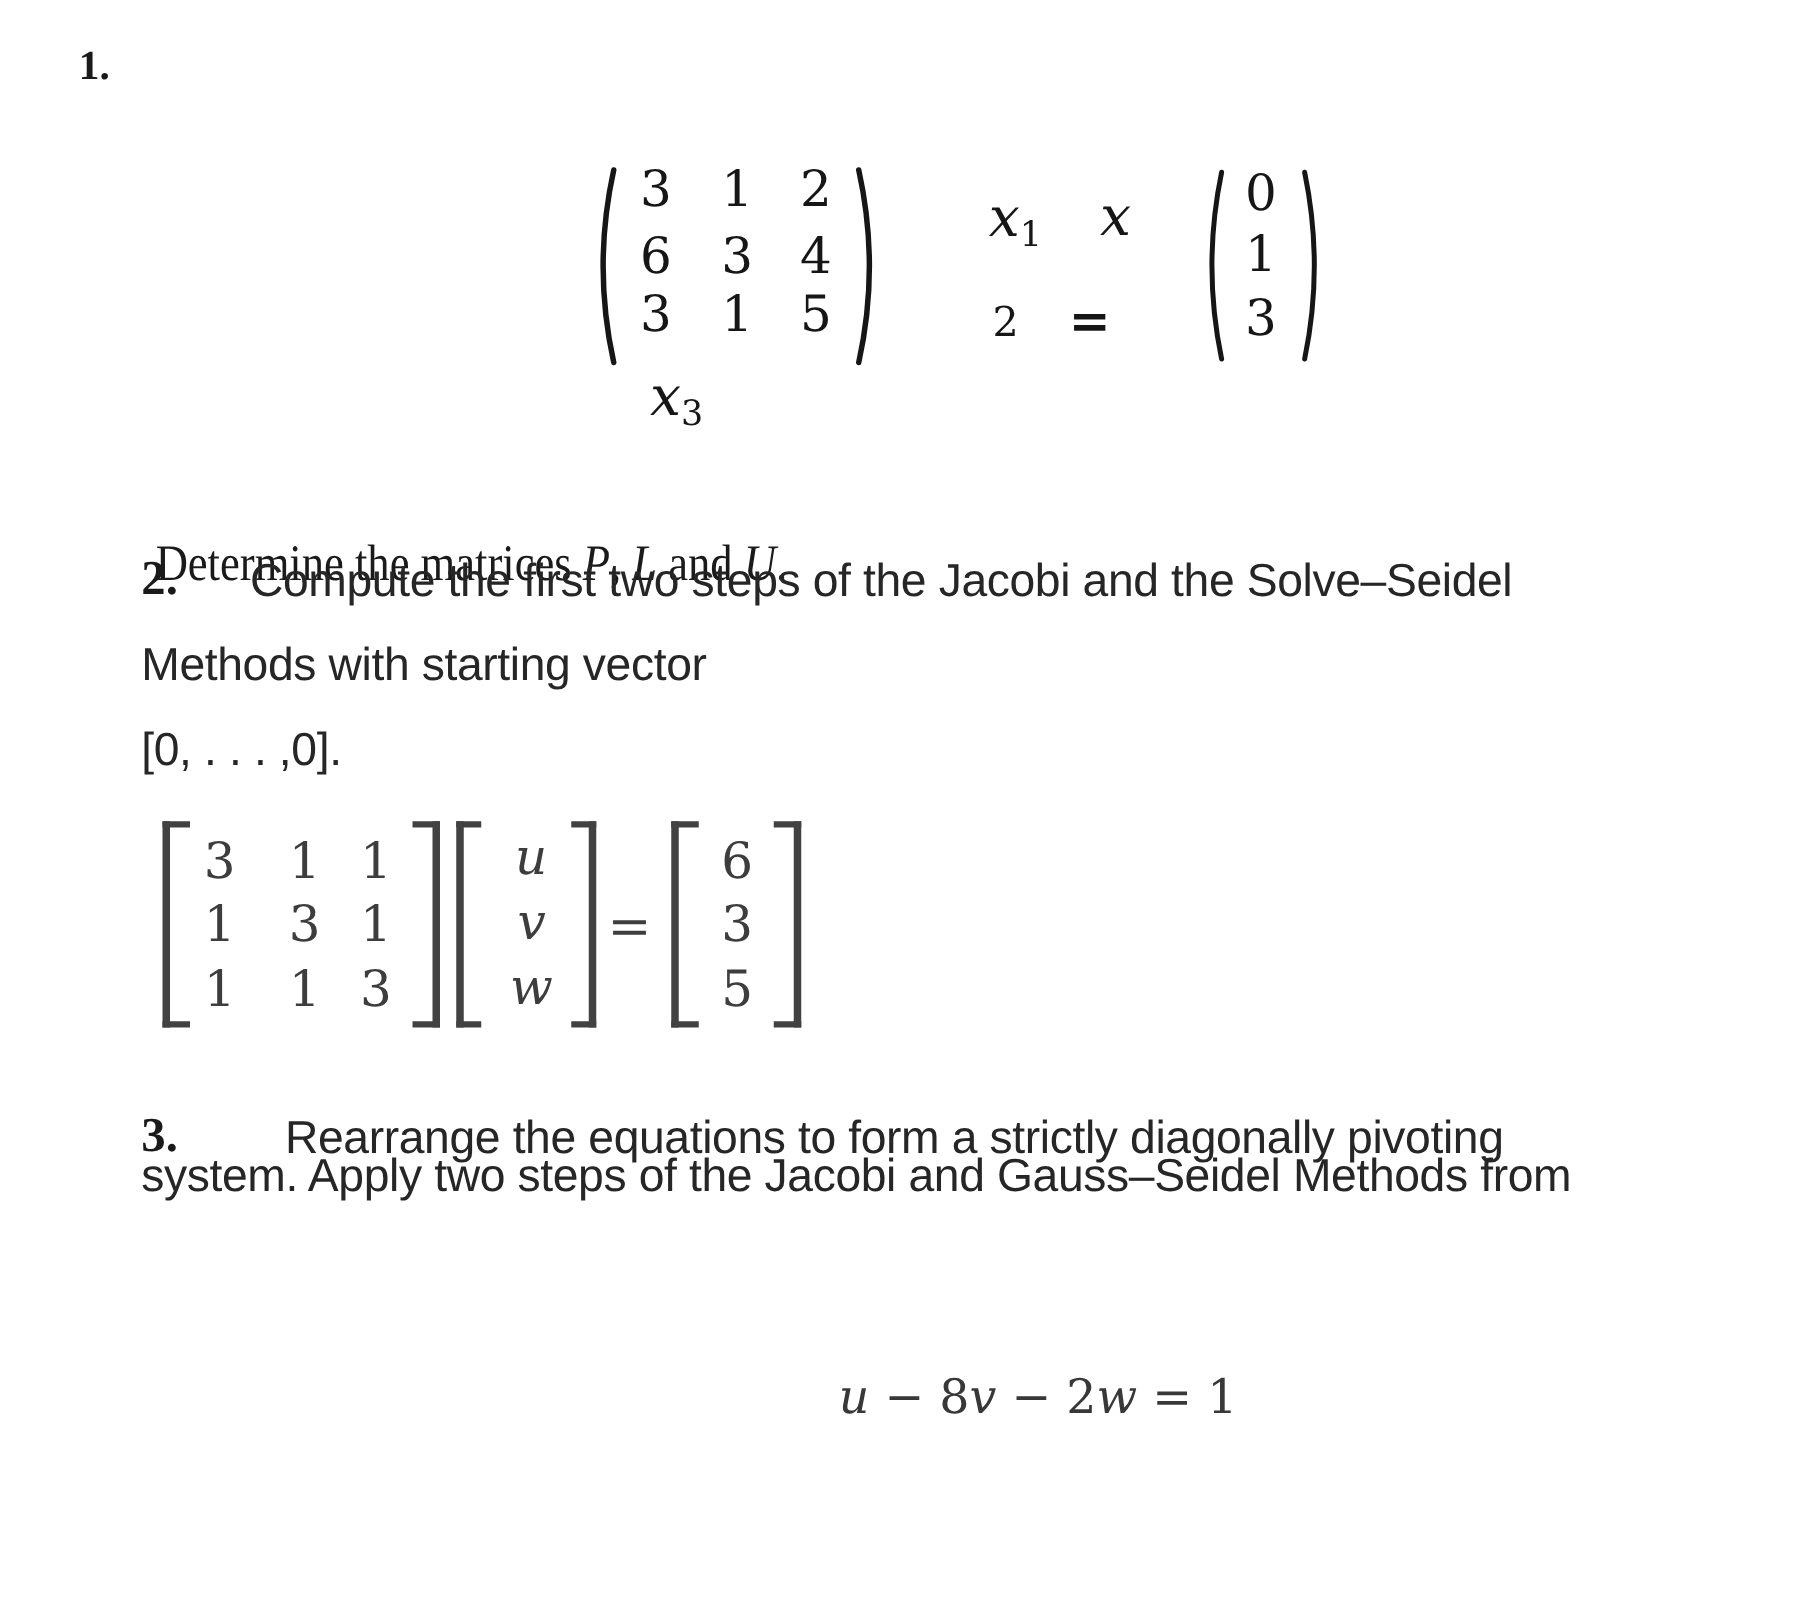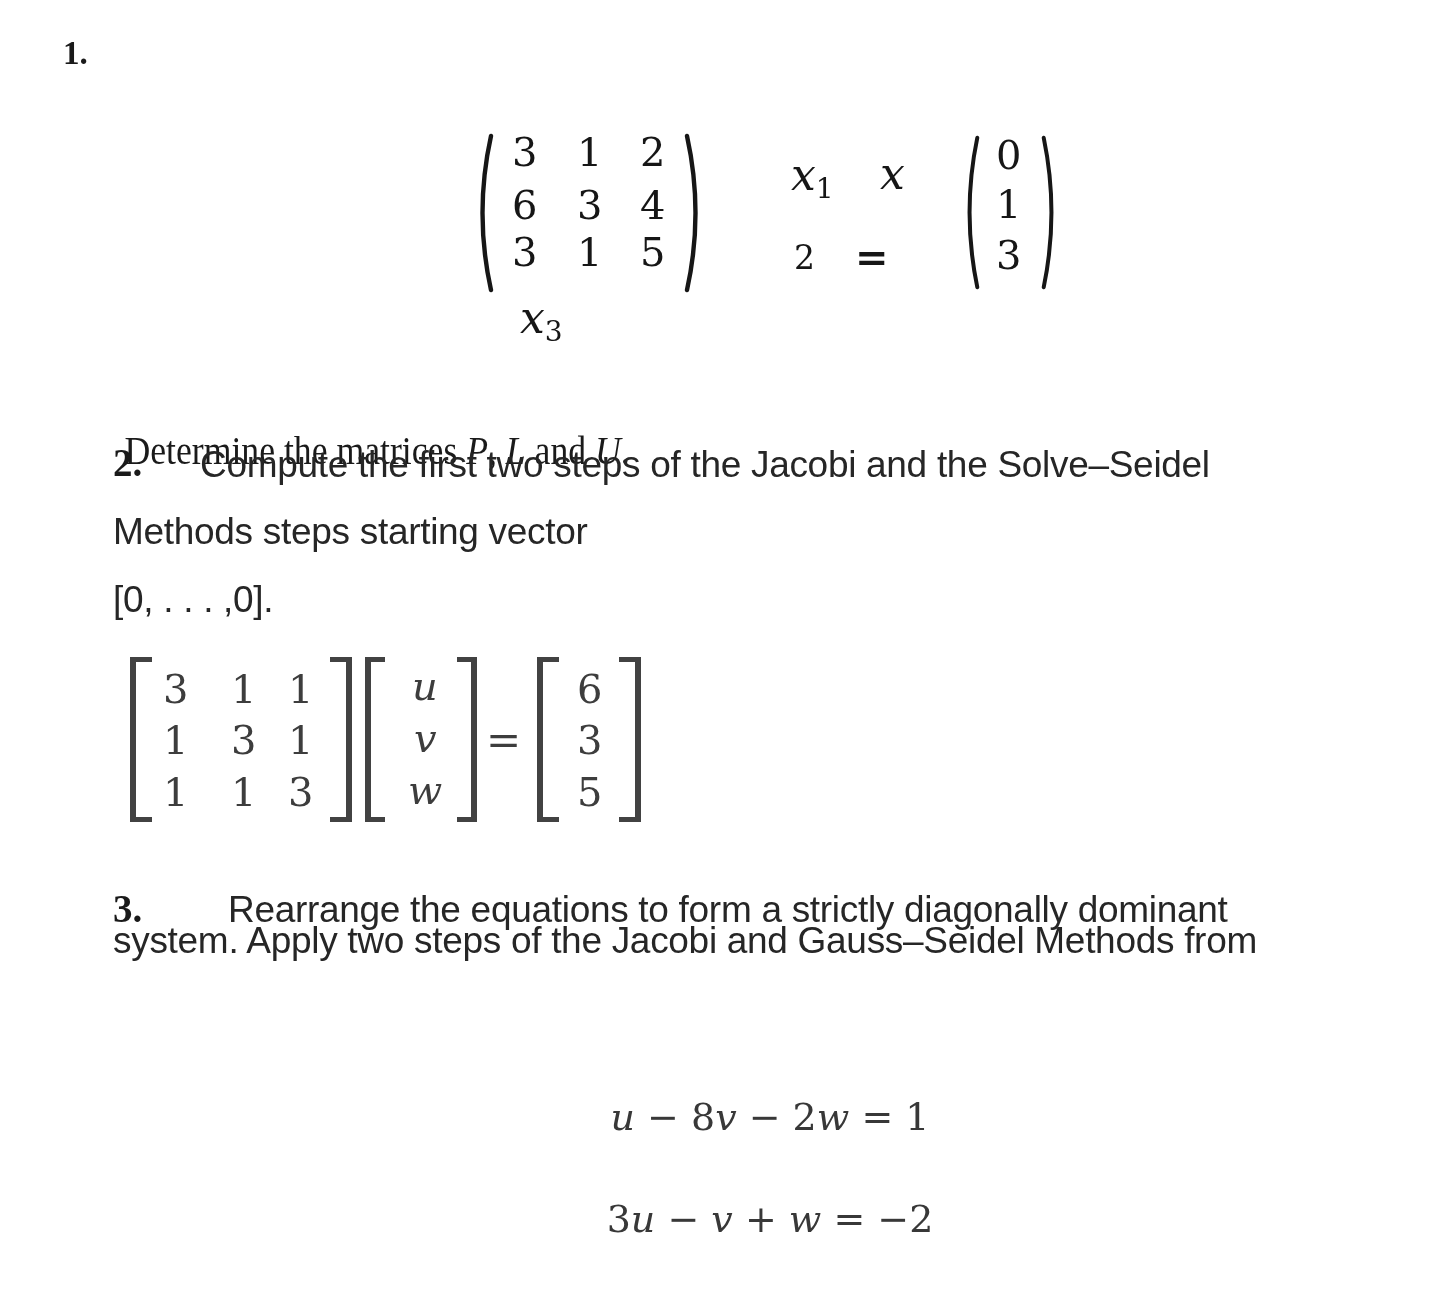--- a/index.html
+++ b/index.html
@@ -17,21 +17,21 @@
     font-family:"Liberation Serif",serif;
     transform:scaleX(0.87); transform-origin:0 0;
   }
   .num  { font-family:"Liberation Serif",serif; font-weight:700; }
   .m1   { color:#161616; }
   .m2   { color:#3d3d3d; }
   .sub1 { font-size:28px; vertical-align:-8px; }
   .bkt  { position:absolute; border:0 solid #424242; }
   .bkt.l { border-left-width:6px;  border-top-width:5px; border-bottom-width:5px; }
   .bkt.r { border-right-width:6px; border-top-width:5px; border-bottom-width:5px; }
-  .eqline { text-align:center; width:440px; font-size:38px; color:#383838; }
+  .eqline { text-align:right; width:440px; font-size:38px; color:#383838; }
 </style>
 </head>
 <body>
 
 <div class="page">
 
   <div class="abs num" style="left:63px;top:37px;font-size:33px">1.</div>
 
   <svg class="abs" style="left:472px;top:133px" width="22" height="160" viewBox="0 0 22 160" preserveAspectRatio="none">
     <path d="M19 3 Q2 80 19 157" fill="none" stroke="#161616" stroke-width="4.4" stroke-linecap="round"></path>
@@ -68,21 +68,21 @@
   <div class="abs ser m1" style="left:520px;top:296px;font-size:44px"><span class="it">x</span><span class="sub1">3</span></div>
 
   <div class="abs" style="left:55px;top:373px">
     <span class="cond" style="font-size:41px">
       <span>Determine the matrices </span><span class="it">P</span><span>, </span><span class="it">L</span><span> and </span><span class="it">U</span><span>.</span>
     </span>
   </div>
 
   <div class="abs num" style="left:113px;top:443px;font-size:39px">2.</div>
   <div class="abs sans" style="left:200px;top:446px;font-size:37px">Compute the first two steps of the Jacobi and the Solve–Seidel</div>
-  <div class="abs sans" style="left:113px;top:513px;font-size:37px">Methods steps starting vector</div>
+  <div class="abs sans" style="left:113px;top:513px;font-size:37px">Methods with starting vector</div>
   <div class="abs sans" style="left:113px;top:581px;font-size:37px">[0, . . . ,0].</div>
 
   <div class="bkt l" style="left:130px;top:657px;width:16px;height:155px"></div>
   <div class="bkt r" style="left:330px;top:657px;width:16px;height:155px"></div>
 
   <span class="abs ser m2" style="left:163px;top:669px;font-size:40px">3</span>
   <span class="abs ser m2" style="left:231px;top:669px;font-size:40px">1</span>
   <span class="abs ser m2" style="left:288px;top:669px;font-size:40px">1</span>
   <span class="abs ser m2" style="left:163px;top:720px;font-size:40px">1</span>
   <span class="abs ser m2" style="left:231px;top:720px;font-size:40px">3</span>
@@ -99,21 +99,20 @@
 
   <div class="abs ser m2" style="left:486px;top:720px;font-size:42px">=</div>
 
   <div class="bkt l" style="left:537px;top:657px;width:16px;height:155px"></div>
   <div class="bkt r" style="left:619px;top:657px;width:16px;height:155px"></div>
   <span class="abs ser m2" style="left:577px;top:669px;font-size:40px">6</span>
   <span class="abs ser m2" style="left:577px;top:720px;font-size:40px">3</span>
   <span class="abs ser m2" style="left:577px;top:772px;font-size:40px">5</span>
 
   <div class="abs num" style="left:113px;top:889px;font-size:39px">3.</div>
-  <div class="abs sans" style="left:228px;top:891px;font-size:37px">Rearrange the equations to form a strictly diagonally dominant</div>
+  <div class="abs sans" style="left:228px;top:891px;font-size:37px">Rearrange the equations to form a strictly diagonally pivoting</div>
   <div class="abs sans" style="left:113px;top:922px;font-size:37px">system. Apply two steps of the Jacobi and Gauss–Seidel Methods from</div>
 
   <div class="abs ser eqline" style="left:550px;top:1098px"><span></span><span class="it">u</span><span> − 8</span><span class="it">v</span><span> − 2</span><span class="it">w</span><span> = 1</span></div>
 
 
-  <div class="abs ser eqline" style="left:550px;top:1200px"><span>3</span><span class="it">u</span><span> − </span><span class="it">v</span><span> + </span><span class="it">w</span><span> = −2</span></div>
 
 </div>
 
 </body></html>

